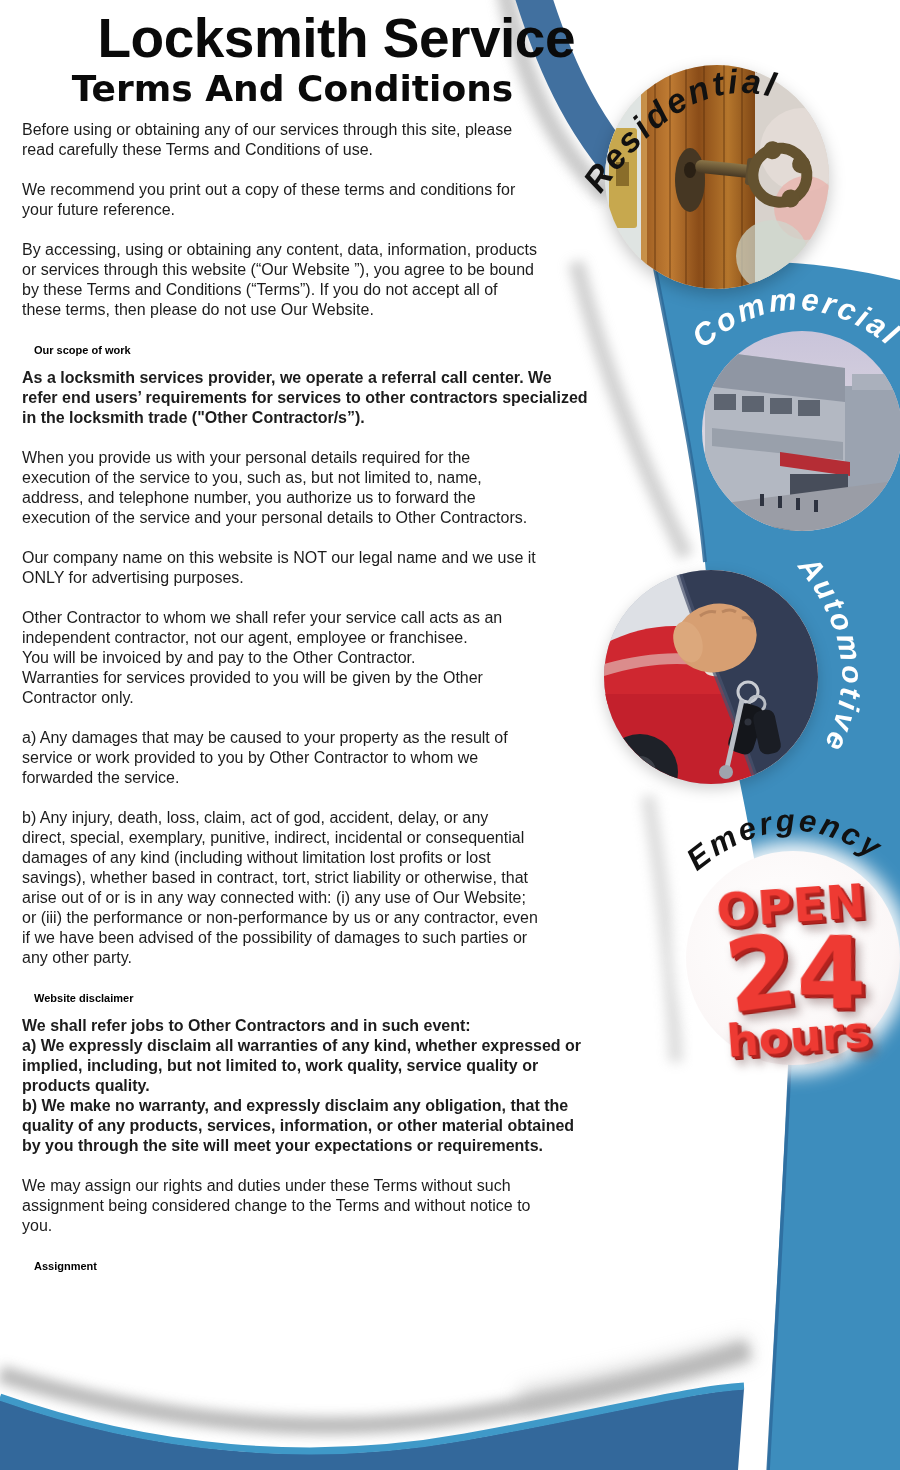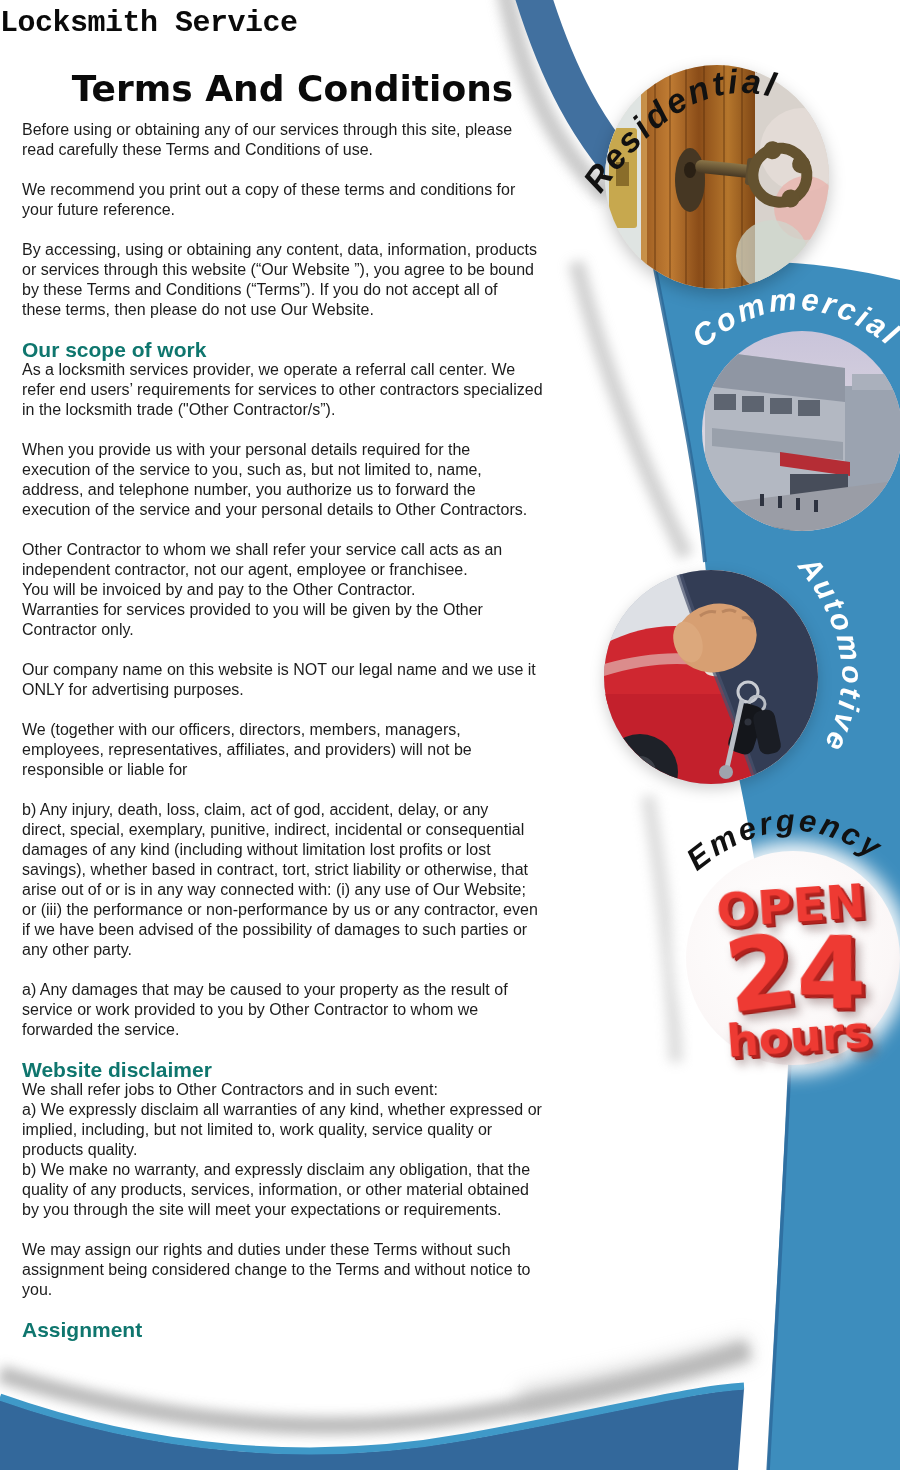--- a/index.html
+++ b/index.html
@@ -1,31 +1,31 @@
 <!DOCTYPE html>
 <html><head>
 <meta charset="utf-8">
 <style>
   html,body{margin:0;padding:0;background:#ffffff;}
   .stage{position:relative;width:900px;height:1470px;overflow:hidden;background:#ffffff;
          font-family:"Liberation Sans",sans-serif;color:#141414;}
   .artwork{position:absolute;inset:0;z-index:1;pointer-events:none;}
   .textcol{position:absolute;z-index:2;left:0;top:0;width:900px;}
-  .page-title{position:absolute;left:0;top:6px;width:575px;text-align:left;
-      font-family:Liberation Mono, monospace;font-weight:bold;
-      font-size:30px;letter-spacing:-.5px;color:#0a0a0a;}
+  .page-title{position:absolute;left:0;top:6px;width:575px;text-align:right;
+      font-family:Liberation Sans, sans-serif;font-weight:bold;
+      font-size:55px;letter-spacing:-.5px;color:#0a0a0a;}
   .page-subtitle{position:absolute;left:0;top:68px;width:585px;text-align:center;
       font-family:"DejaVu Sans","Liberation Sans",sans-serif;font-weight:bold;
       font-size:36px;color:#0a0a0a;}
   .terms{position:absolute;left:22px;top:112px;width:612px;
       font-size:16px;line-height:20px;color:#1c1c1c;}
   .tblock{white-space:pre-line;margin:20px 0 0;}
   .tblock:first-child{margin-top:8px;}
-  .tblock.h{font-weight:bold;font-size:21px;color:#0f766e;}
-  .tblock.h + .tblock.p{margin-top:0;}
+  .tblock.h{font-weight:bold;font-size:11px;color:#000000;margin-left:12px;}
+  .tblock.h + .tblock.p{margin-top:8px;font-weight:bold;}
   .script-label{font-family:"Liberation Sans",cursive,sans-serif;font-style:italic;
       font-weight:bold;letter-spacing:3px;}
   .badge3d{font-family:"DejaVu Sans","Liberation Sans",sans-serif;font-weight:bold;
       filter:drop-shadow(3px 3px 0 #b2221e) drop-shadow(1px 1px 0 #9c1a17)
              drop-shadow(4px 6px 5px rgba(80,40,40,.35));}
   .softshadow{filter:url(#softblur);}
 </style>
 </head>
 <body>
 
@@ -228,41 +228,38 @@
 by these Terms and Conditions (“Terms”). If you do not accept all of
 these terms, then please do not use Our Website.</div>
       <div class="tblock h">Our scope of work</div>
       <div class="tblock p">As a locksmith services provider, we operate a referral call center. We
 refer end users’ requirements for services to other contractors specialized
 in the locksmith trade ("Other Contractor/s”).</div>
       <div class="tblock p">When you provide us with your personal details required for the
 execution of the service to you, such as, but not limited to, name,
 address, and telephone number, you authorize us to forward the
 execution of the service and your personal details to Other Contractors.</div>
+      <div class="tblock p">Our company name on this website is NOT our legal name and we use it
+ONLY for advertising purposes.</div>
       <div class="tblock p">Other Contractor to whom we shall refer your service call acts as an
 independent contractor, not our agent, employee or franchisee.
 You will be invoiced by and pay to the Other Contractor.
 Warranties for services provided to you will be given by the Other
 Contractor only.</div>
-      <div class="tblock p">Our company name on this website is NOT our legal name and we use it
-ONLY for advertising purposes.</div>
-      <div class="tblock p">We (together with our officers, directors, members, managers,
-employees, representatives, affiliates, and providers) will not be
-responsible or liable for</div>
+      <div class="tblock p">a) Any damages that may be caused to your property as the result of
+service or work provided to you by Other Contractor to whom we
+forwarded the service.</div>
       <div class="tblock p">b) Any injury, death, loss, claim, act of god, accident, delay, or any
 direct, special, exemplary, punitive, indirect, incidental or consequential
 damages of any kind (including without limitation lost profits or lost
 savings), whether based in contract, tort, strict liability or otherwise, that
 arise out of or is in any way connected with: (i) any use of Our Website;
 or (iii) the performance or non-performance by us or any contractor, even
 if we have been advised of the possibility of damages to such parties or
 any other party.</div>
-      <div class="tblock p">a) Any damages that may be caused to your property as the result of
-service or work provided to you by Other Contractor to whom we
-forwarded the service.</div>
       <div class="tblock h">Website disclaimer</div>
       <div class="tblock p">We shall refer jobs to Other Contractors and in such event:
 a) We expressly disclaim all warranties of any kind, whether expressed or
 implied, including, but not limited to, work quality, service quality or
 products quality.
 b) We make no warranty, and expressly disclaim any obligation, that the
 quality of any products, services, information, or other material obtained
 by you through the site will meet your expectations or requirements.</div>
       <div class="tblock p">We may assign our rights and duties under these Terms without such
 assignment being considered change to the Terms and without notice to

